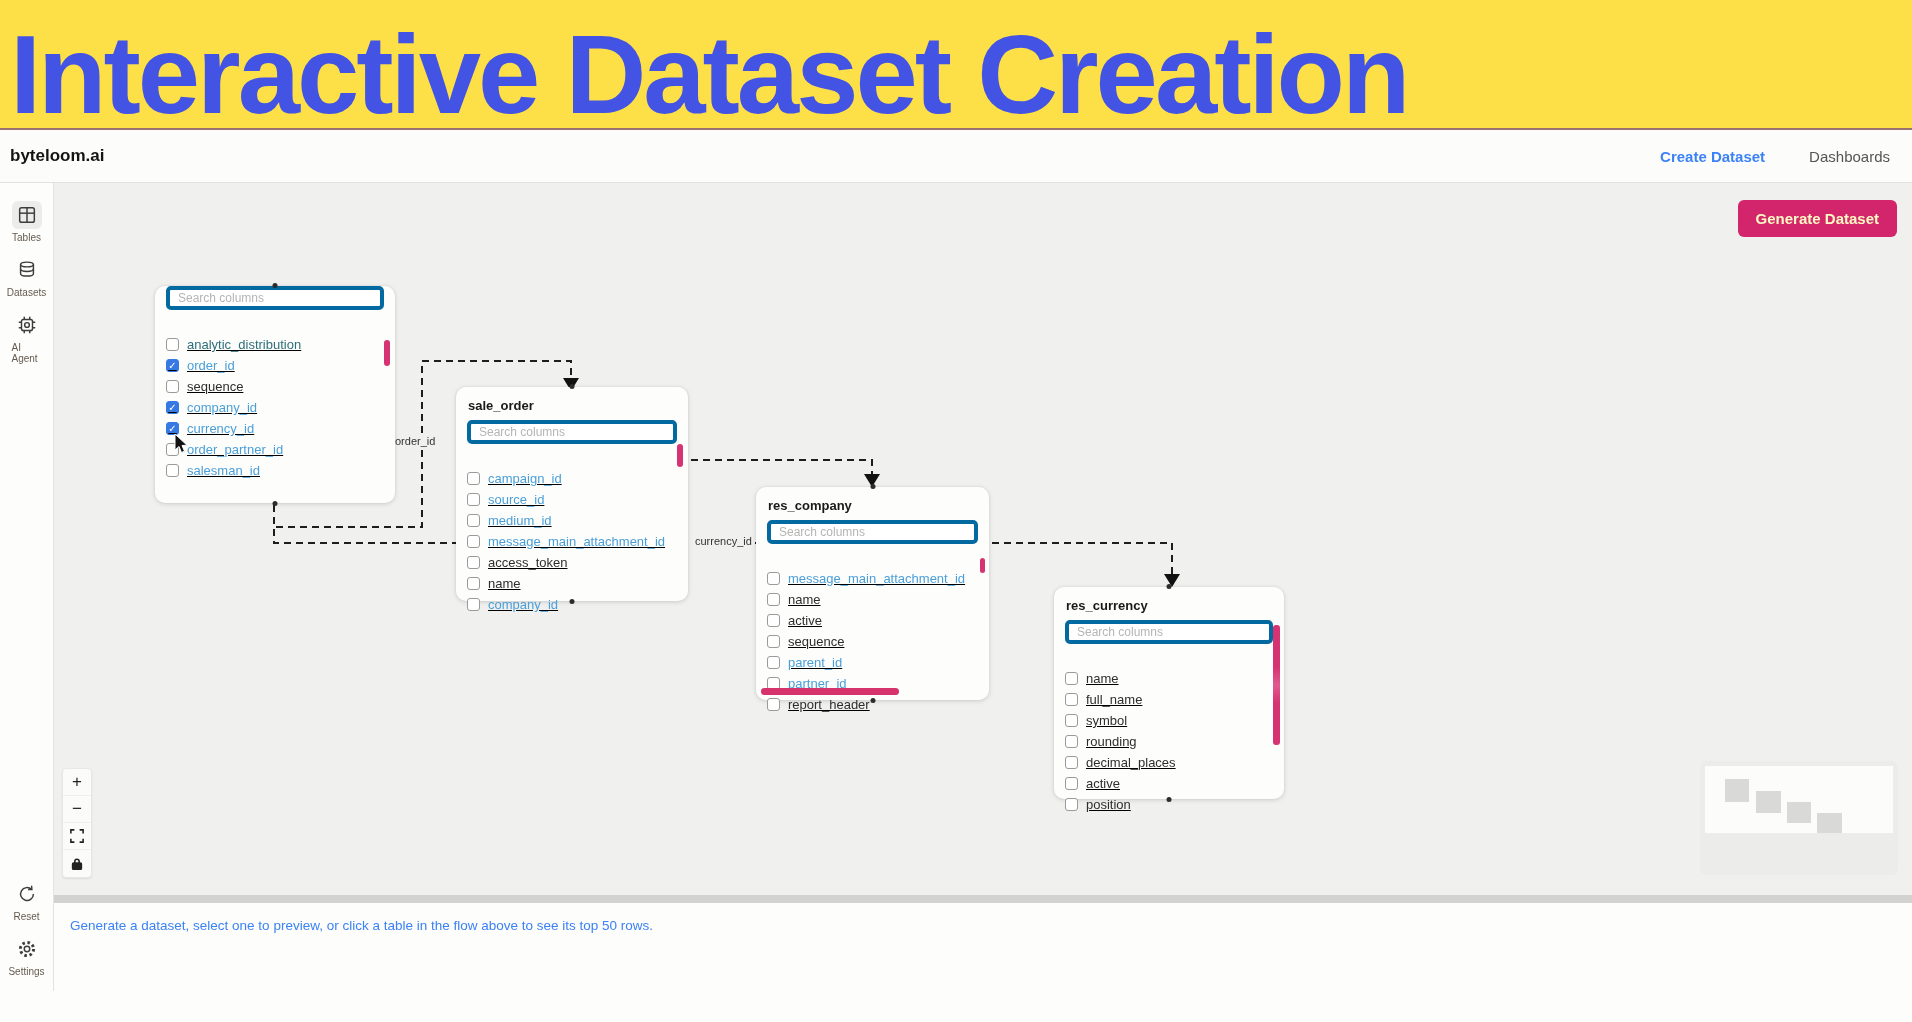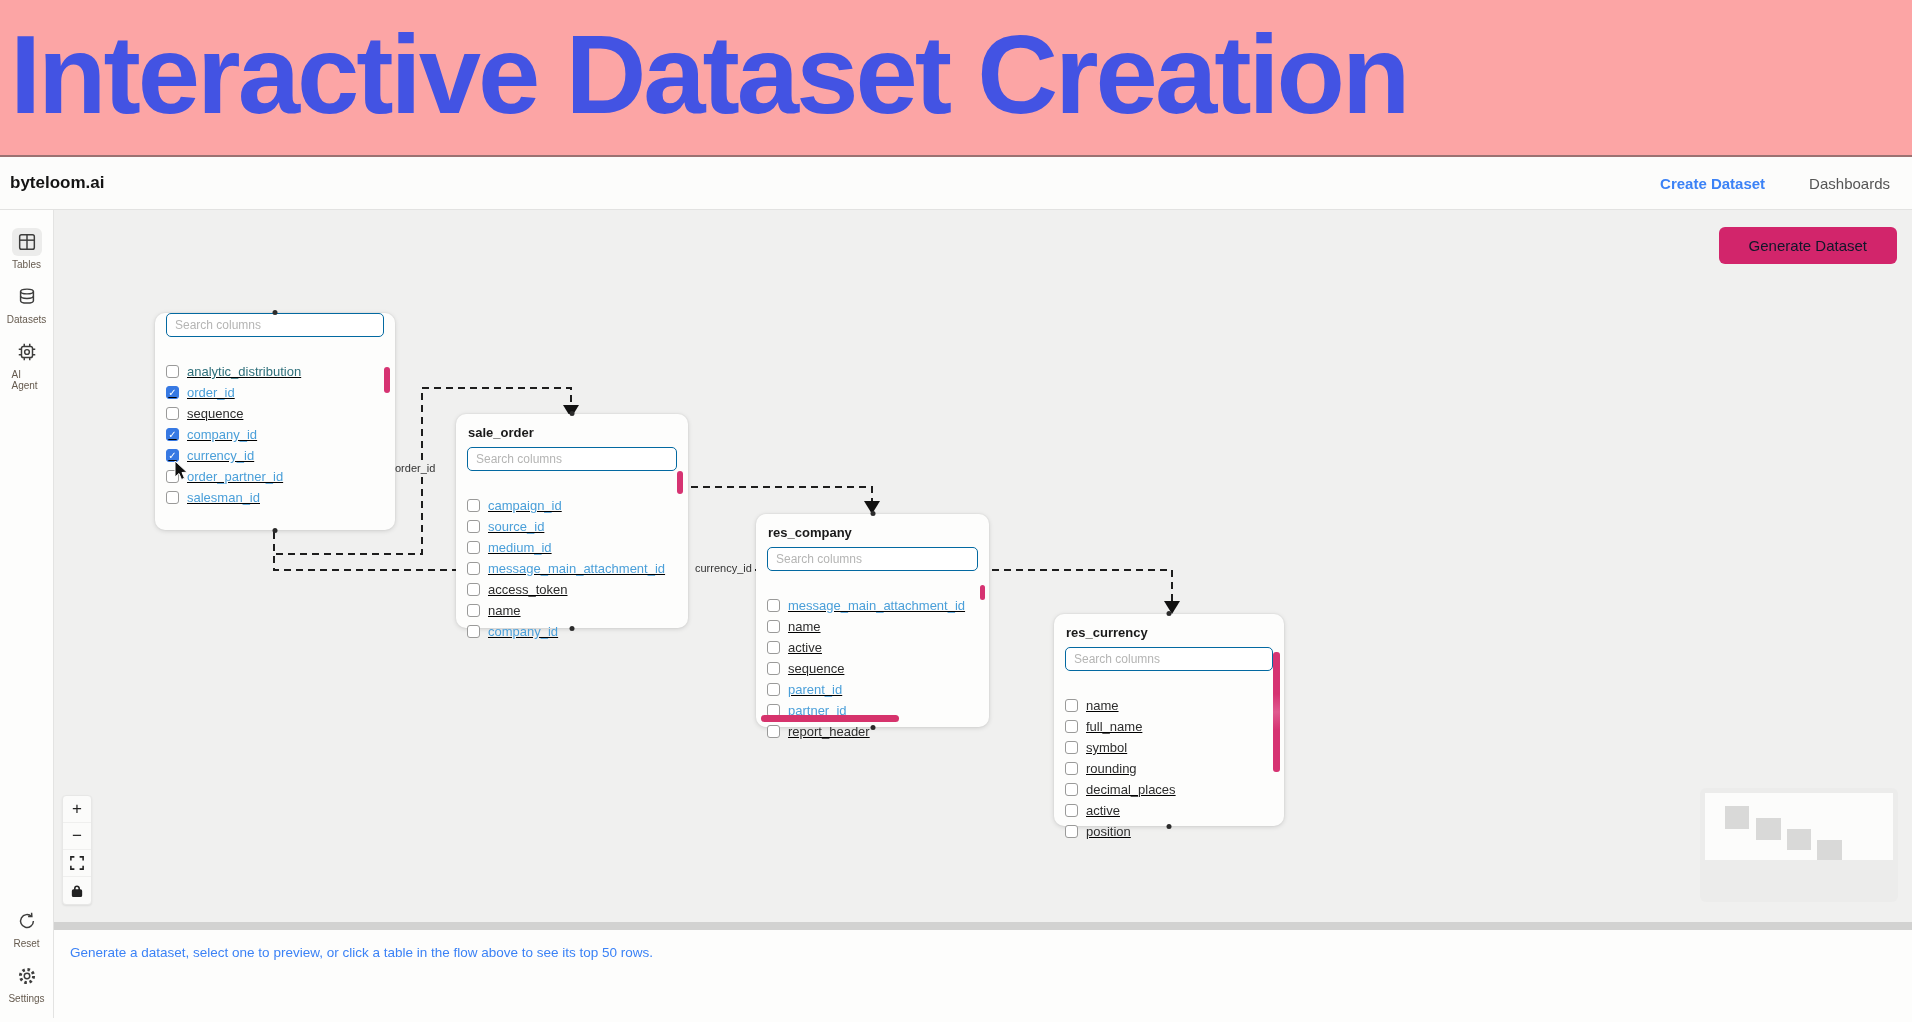--- a/index.html
+++ b/index.html
@@ -1,20 +1,20 @@
 <!DOCTYPE html>
 <html><head>
 <meta charset="utf-8">
 <style>
   * { margin:0; padding:0; box-sizing:border-box; }
   body { font-family:"Liberation Sans", sans-serif; background:#fff; }
   .page { position:relative; width:1912px; height:1022px; overflow:hidden; background:#fdfdfc; }
 
   
-  .banner { height:157px; background:#fca5a5; border-bottom:2px solid #9b7272; overflow:hidden; }
+  .banner { height:130px; background:#fde047; border-bottom:2px solid #9b7272; overflow:hidden; }
   .banner h1 { font-size:112px; font-weight:bold; color:#4353e3; letter-spacing:-3px;
                line-height:150px; padding-left:10px; white-space:nowrap; }
 
   
   .header { height:53px; background:#fcfcfb; border-bottom:1px solid #e2e2e1;
             display:flex; align-items:center; justify-content:space-between; padding:0 22px 0 10px;text-align:center; }
   .brand { font-size:17px; font-weight:bold; color:#141414; }
   .nav { display:flex; gap:44px; }
   .nav-link { font-size:15px; color:#555; cursor:pointer; }
   .nav-link.active { font-weight:bold; color:#3b82f6; }
@@ -29,33 +29,33 @@
   .icon-wrap { width:30px; height:28px; display:flex; align-items:center; justify-content:center; border-radius:6px; }
   .side-item.active .icon-wrap { background:#ececeb; }
   .side-item svg { width:22px; height:22px; stroke:#3d3d3c; fill:none; stroke-width:1.6; }
   .side-label { font-size:10px; color:#655a4e; }
 
   .main { position:relative; flex:1; display:flex; flex-direction:column; }
   .canvas { position:relative; height:712px; background:#f0f0ef; overflow:hidden; }
   .hbar { height:8px; background:#d2d2d1; }
   .bottom-panel { flex:1; background:#fdfdfc; padding:15px 0 0 16px; font-size:13.5px; color:#3b82f6; }
 
-  .generate-btn { position:absolute; top:17px; right:15px; background:#d2256b; color:#0f172a;
-                  font-size:15px; font-weight:400; padding:10px 30px; border:none; border-radius:6px;
+  .generate-btn { position:absolute; top:17px; right:15px; background:#d2256b; color:#fef9c3;
+                  font-size:15px; font-weight:700; padding:10px 18px; border:none; border-radius:6px;
                   cursor:pointer; font-family:"Liberation Sans",sans-serif; }
 
   .edges-svg { position:absolute; left:0; top:0; z-index:1; }
   .edge-label { position:absolute; z-index:2; background:#f0f0ef; font-size:11px; color:#333; padding:1px 3px; }
 
   
   .node { position:absolute; z-index:3; background:#fdfdfc; border-radius:10px;
           box-shadow:0 1px 5px rgba(0,0,0,0.14), 0 0 0 1px rgba(0,0,0,0.02); }
   .node-title { font-size:13px; font-weight:bold; color:#191919; padding:11px 12px 7px; }
   .node-search { padding:0 11px; }
-  .node-search input { width:100%; height:24px; border:1px solid #0369a1; border-radius:5px;
+  .node-search input { width:100%; height:24px; border:4px solid #0369a1; border-radius:5px;
                        padding:0 8px; font-size:12px; color:#333; background:#fff;
                        font-family:"Liberation Sans",sans-serif; }
   .node-search input::placeholder { color:#b5b5b4; }
   .node-rows { margin-top:24px; padding:0 11px; overflow:hidden;text-decoration:underline; }
   .col-row { display:flex; align-items:center; height:21px; gap:8px; }
   .cb { width:13px; height:13px; border:1.5px solid #9a9a99; border-radius:3px; background:#fff;
         flex:none; font-size:10px; line-height:11px; color:#fff; text-align:center; cursor:pointer; }
   .cb.checked { background:#3779e3; border-color:#3779e3; }
   .col-label { font-size:13px; color:#2e2e2e; white-space:nowrap; }
   .col-label.fk { color:#4a9fd9; }

